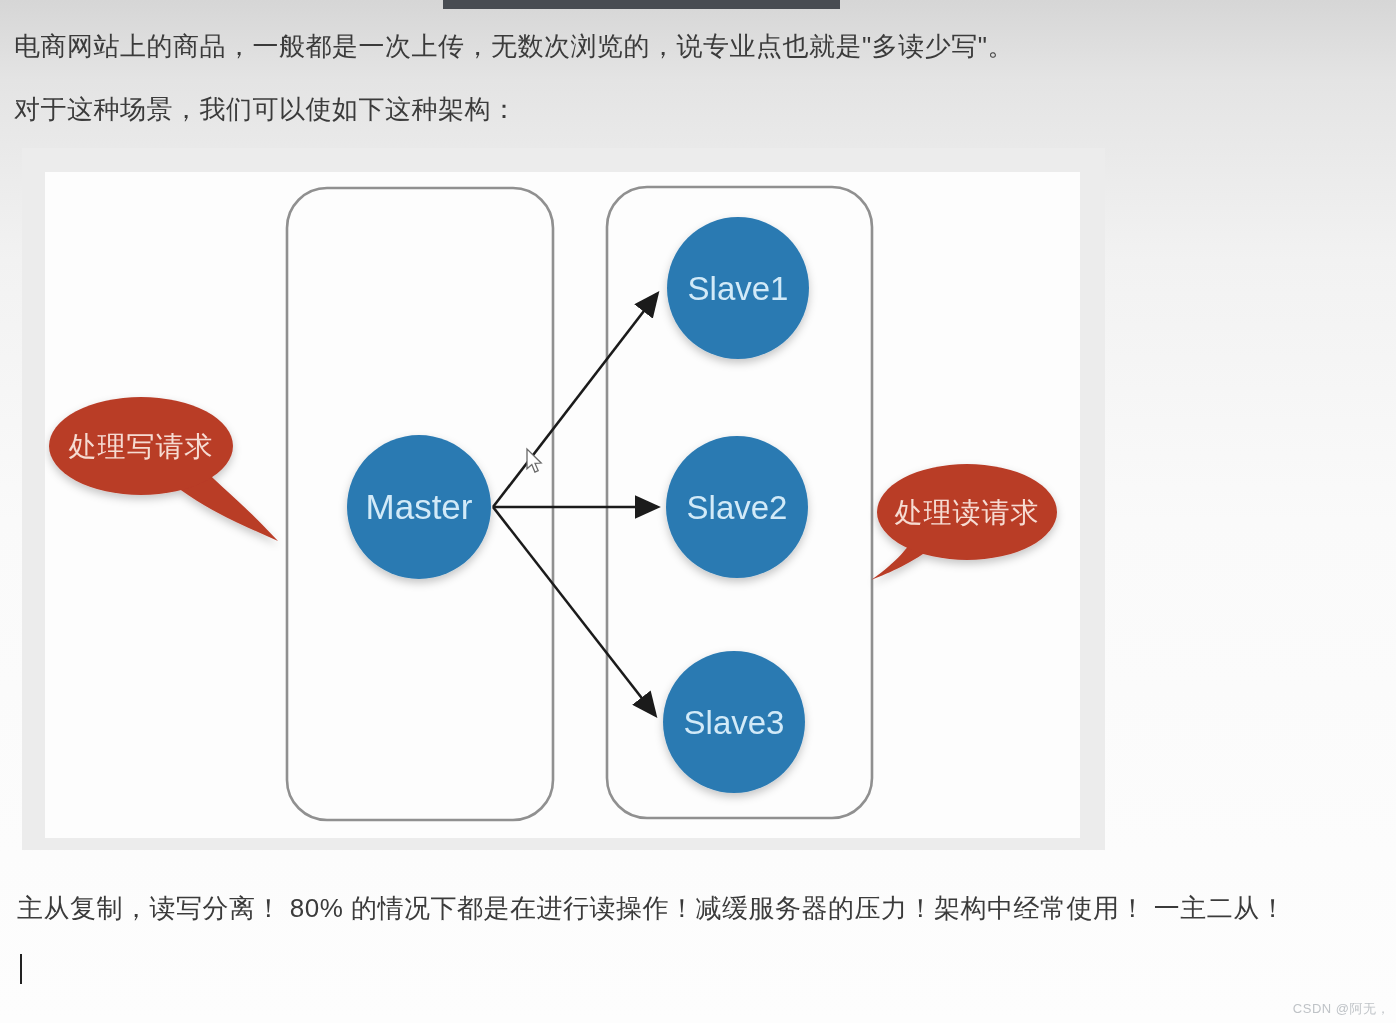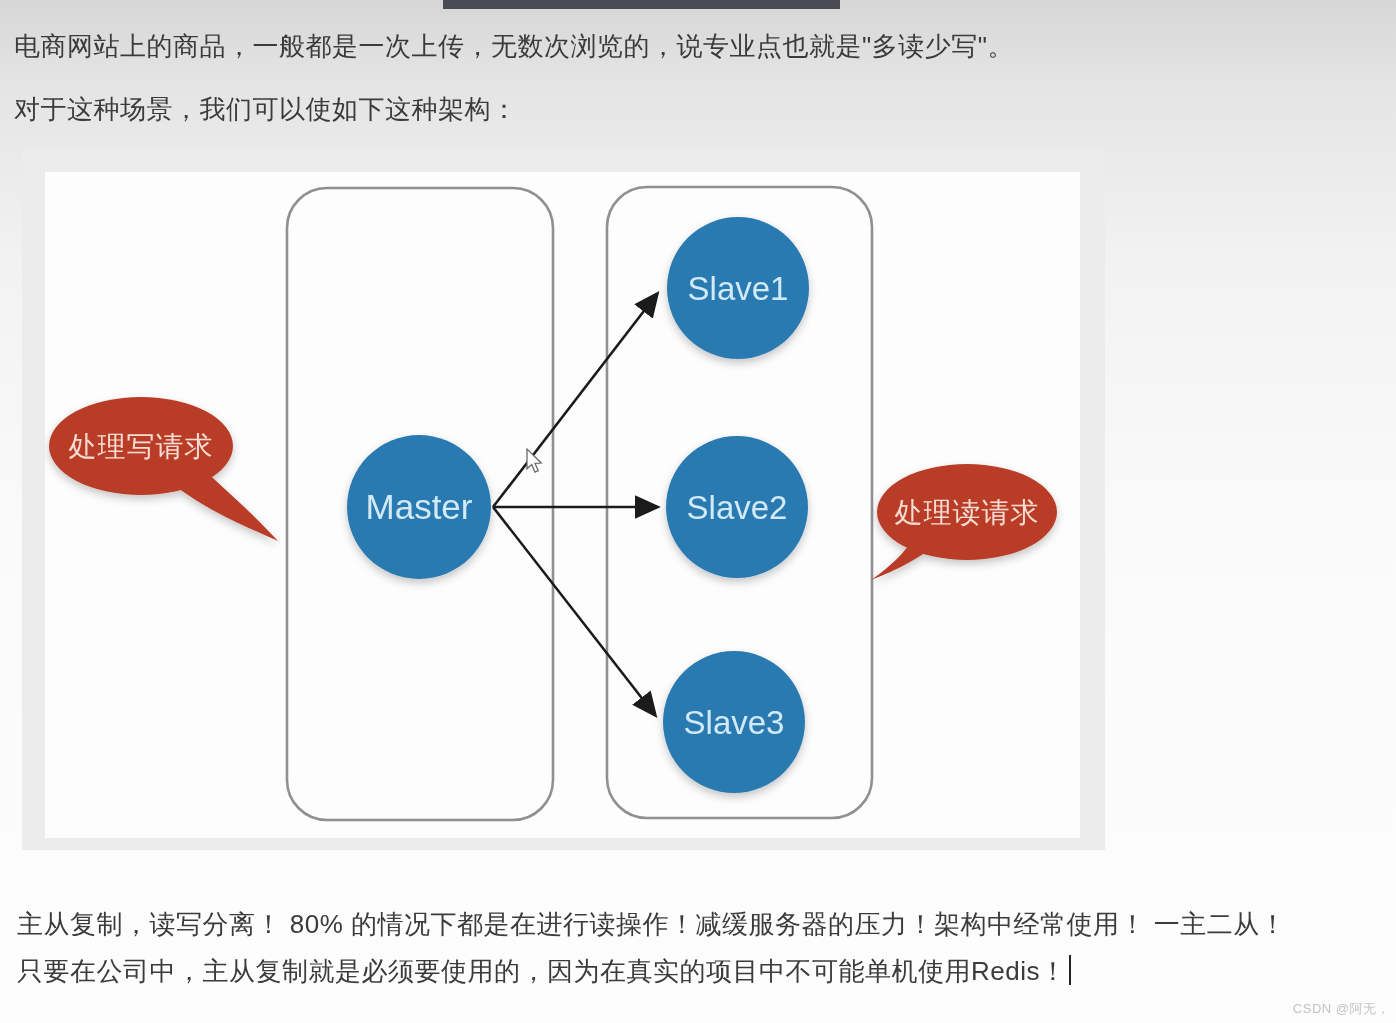--- a/index.html
+++ b/index.html
@@ -14,21 +14,21 @@
     position: absolute; left: 443px; top: 0; width: 397px; height: 9px;
     background: #484c52;
   }
   .para {
     position: absolute; left: 14px;
     font-size: 26px; letter-spacing: 0.5px; color: #3b3b3b;
     white-space: nowrap;
   }
   #p1 { top: 29px; }
   #p2 { top: 92px; text-align: center; }
-  #b1 { top: 891px; left: 17px; margin-top: 16px; }
+  #b1 { top: 891px; left: 17px; }
   #b2 { top: 954px; left: 17px; }
   .caret {
     display: inline-block; width: 2px; height: 30px;
     background: #222; margin-left: 3px; vertical-align: -5px;
   }
   .figure-outer {
     position: absolute; left: 22px; top: 148px; width: 1083px; height: 702px;
     background: #ececec;
   }
   .figure-inner {
@@ -98,15 +98,15 @@
       </g>
 
       <g transform="translate(482,277) scale(1.2)">
         <path d="M0 0 L0 16.5 L4 13 L6.6 19.2 L9.3 18 L6.7 12 L11.8 11.7 Z" fill="#ffffff" stroke="#6a6a6a" stroke-width="1.1"></path>
       </g>
     </svg>
   </div>
 </div>
 
 <div id="b1" class="para">主从复制，读写分离！ 80% 的情况下都是在进行读操作！减缓服务器的压力！架构中经常使用！ 一主二从！</div>
-<div id="b2" class="para"><span>只要在公司中，主从复制就是必须要使用的，因为在真实的项目中不可能单机使用Redis！</span><span class="caret"></span></div>
+<div id="b2" class="para"><span class="caret"></span></div>
 
 <div class="watermark">CSDN @阿无，</div>
 
 </body></html>

